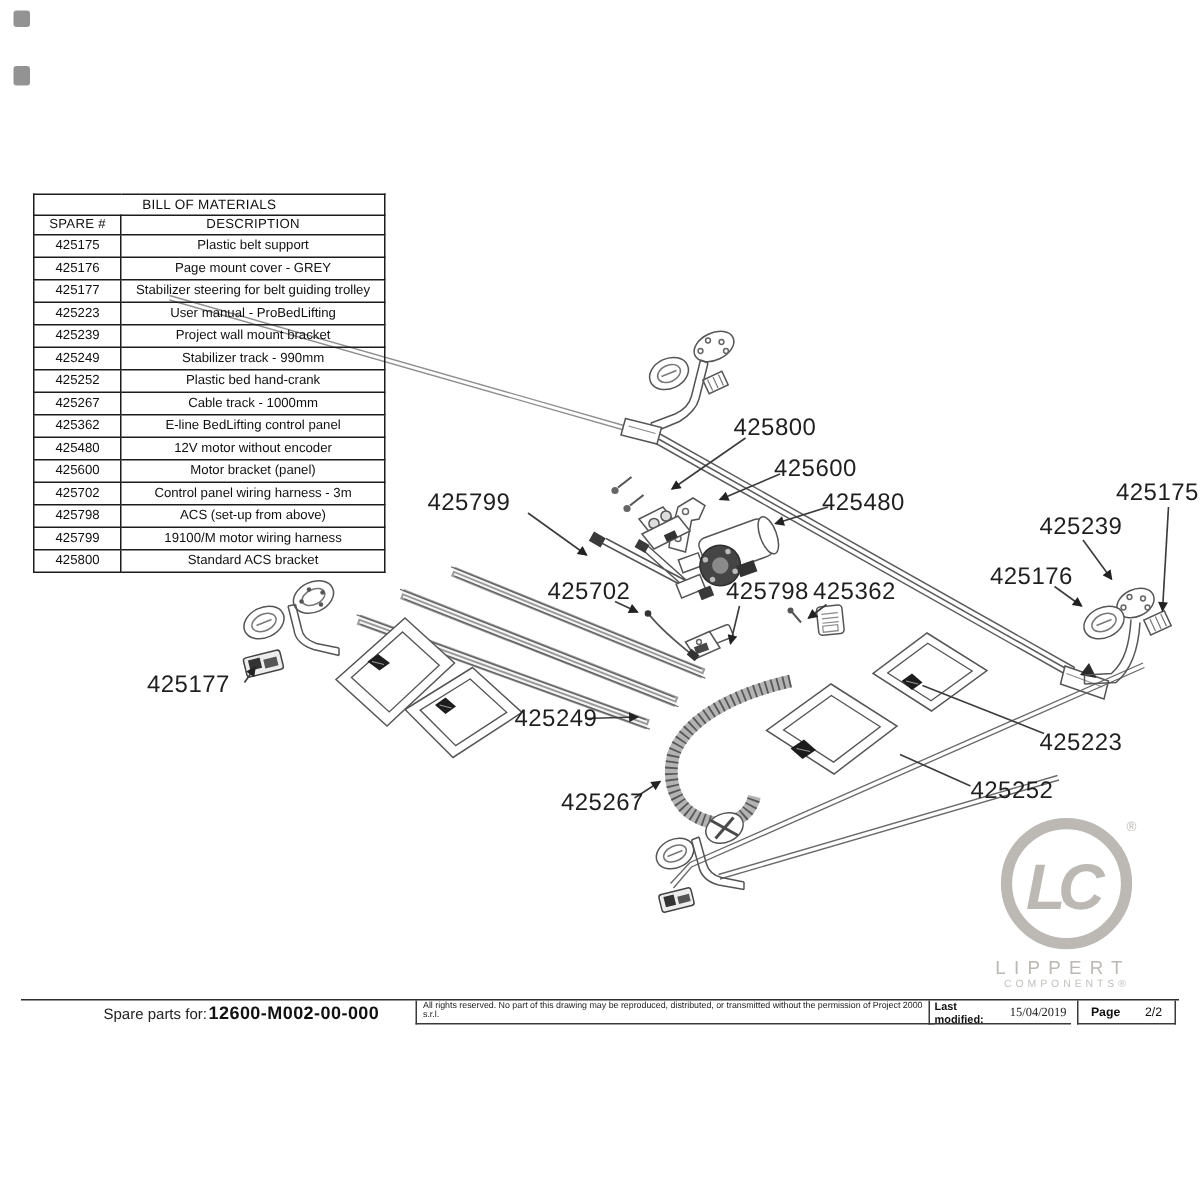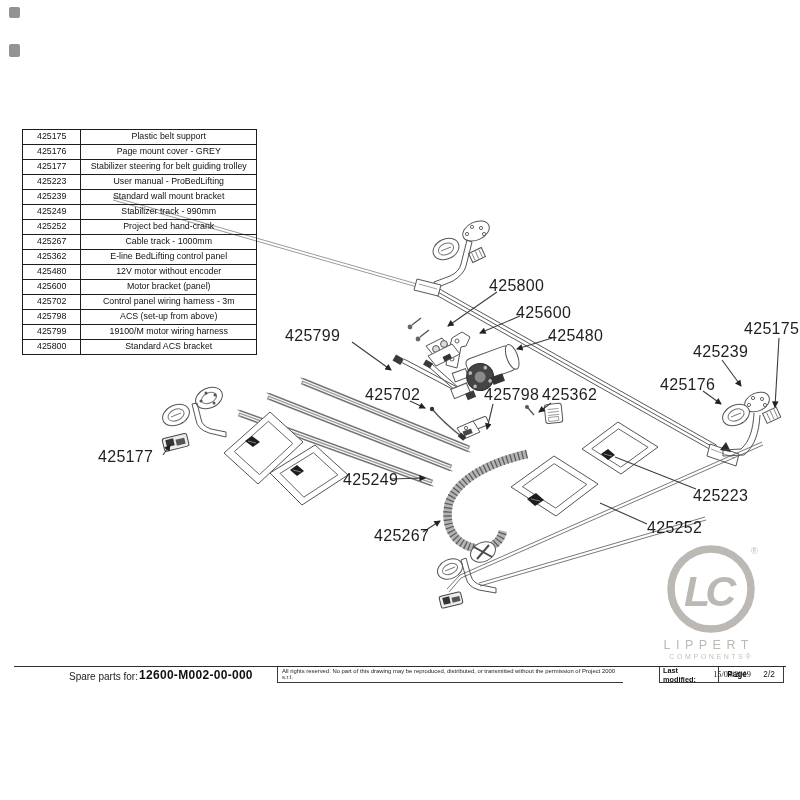--- a/index.html
+++ b/index.html
@@ -27,21 +27,21 @@
   .logo-sub{position:absolute;left:658px;top:653px;width:104px;text-align:center;
             font-size:7px;letter-spacing:2.6px;color:#c3bfba;text-indent:2.6px;}
   
   #footer-rule{position:absolute;left:14px;top:666px;width:772px;border-top:1.5px solid #2d2d2d;}
   .f-abs{position:absolute;}
   #f-left-label{left:33px;top:671px;font-size:10px;color:#222;margin-left:36px;}
   #f-part{left:95px;top:668px;font-size:12px;font-weight:bold;color:#111;letter-spacing:.3px;margin-left:44px;}
   .f-box{position:absolute;top:667px;height:16px;border-left:1px solid #3a3a3a;
          border-bottom:1px solid #3a3a3a;box-sizing:border-box;display:flex;align-items:center;}
   #f-rights{left:277px;width:346px;padding:0 4px;font-size:5.9px;color:#222;line-height:1;}
-  #f-mod{left:659px;width:95px;padding:0 3px;gap:3px;}
+  #f-mod{left:619px;width:95px;padding:0 3px;gap:3px;}
   #f-mod .lbl{font-size:7.3px;font-weight:bold;color:#111;}
   #f-mod .val{font-size:8.3px;font-family:Liberation Serif, serif;color:#222;}
   #f-page{left:718px;width:66px;border-right:1px solid #3a3a3a;justify-content:space-around;}
   #f-page .lbl{font-size:8.2px;font-weight:bold;}
   #f-page .val{font-size:8.2px;}
 </style>
 </head>
 <body>
 
 <div id="page">
@@ -277,47 +277,54 @@
 
     <g>
       <circle cx="711" cy="589" r="40" fill="none" stroke="#bcb8b3" stroke-width="7.5"></circle>
       <text x="684" y="606" font-size="43" font-weight="bold" font-style="italic" font-family="Liberation Sans, sans-serif" fill="#bcb8b3" letter-spacing="-5">LC</text>
       <text x="751" y="554" font-size="9" fill="#bcb8b3">®</text>
     </g>
   </svg>
 
   <table id="bom">
     <tbody>
+      <tr class="title-row">
+        <td colspan="2">BILL OF MATERIALS</td>
+      </tr>
+      <tr class="hdr-row">
+        <td class="c1">SPARE #</td>
+        <td class="c2">DESCRIPTION</td>
+      </tr>
     <tr class="data-row">
           <td class="c1">425175</td>
           <td class="c2">Plastic belt support</td>
         </tr>
         <tr class="data-row">
           <td class="c1">425176</td>
           <td class="c2">Page mount cover - GREY</td>
         </tr>
         <tr class="data-row">
           <td class="c1">425177</td>
           <td class="c2">Stabilizer steering for belt guiding trolley</td>
         </tr>
         <tr class="data-row">
           <td class="c1">425223</td>
           <td class="c2">User manual - ProBedLifting</td>
         </tr>
         <tr class="data-row">
           <td class="c1">425239</td>
-          <td class="c2">Standard wall mount bracket</td>
+          <td class="c2">Project wall mount bracket</td>
         </tr>
         <tr class="data-row">
           <td class="c1">425249</td>
           <td class="c2">Stabilizer track - 990mm</td>
         </tr>
         <tr class="data-row">
           <td class="c1">425252</td>
-          <td class="c2">Project bed hand-crank</td>
+          <td class="c2">Plastic bed hand-crank</td>
         </tr>
         <tr class="data-row">
           <td class="c1">425267</td>
           <td class="c2">Cable track - 1000mm</td>
         </tr>
         <tr class="data-row">
           <td class="c1">425362</td>
           <td class="c2">E-line BedLifting control panel</td>
         </tr>
         <tr class="data-row">

